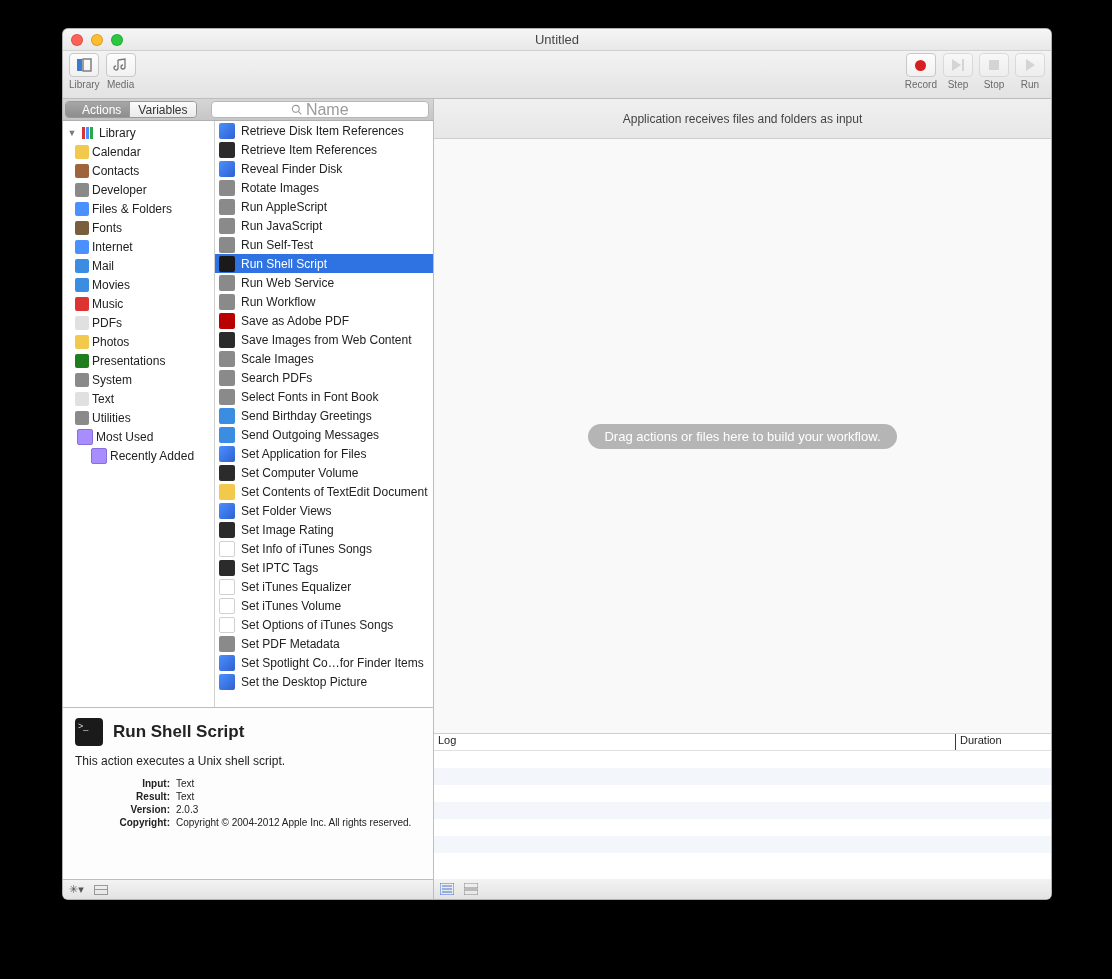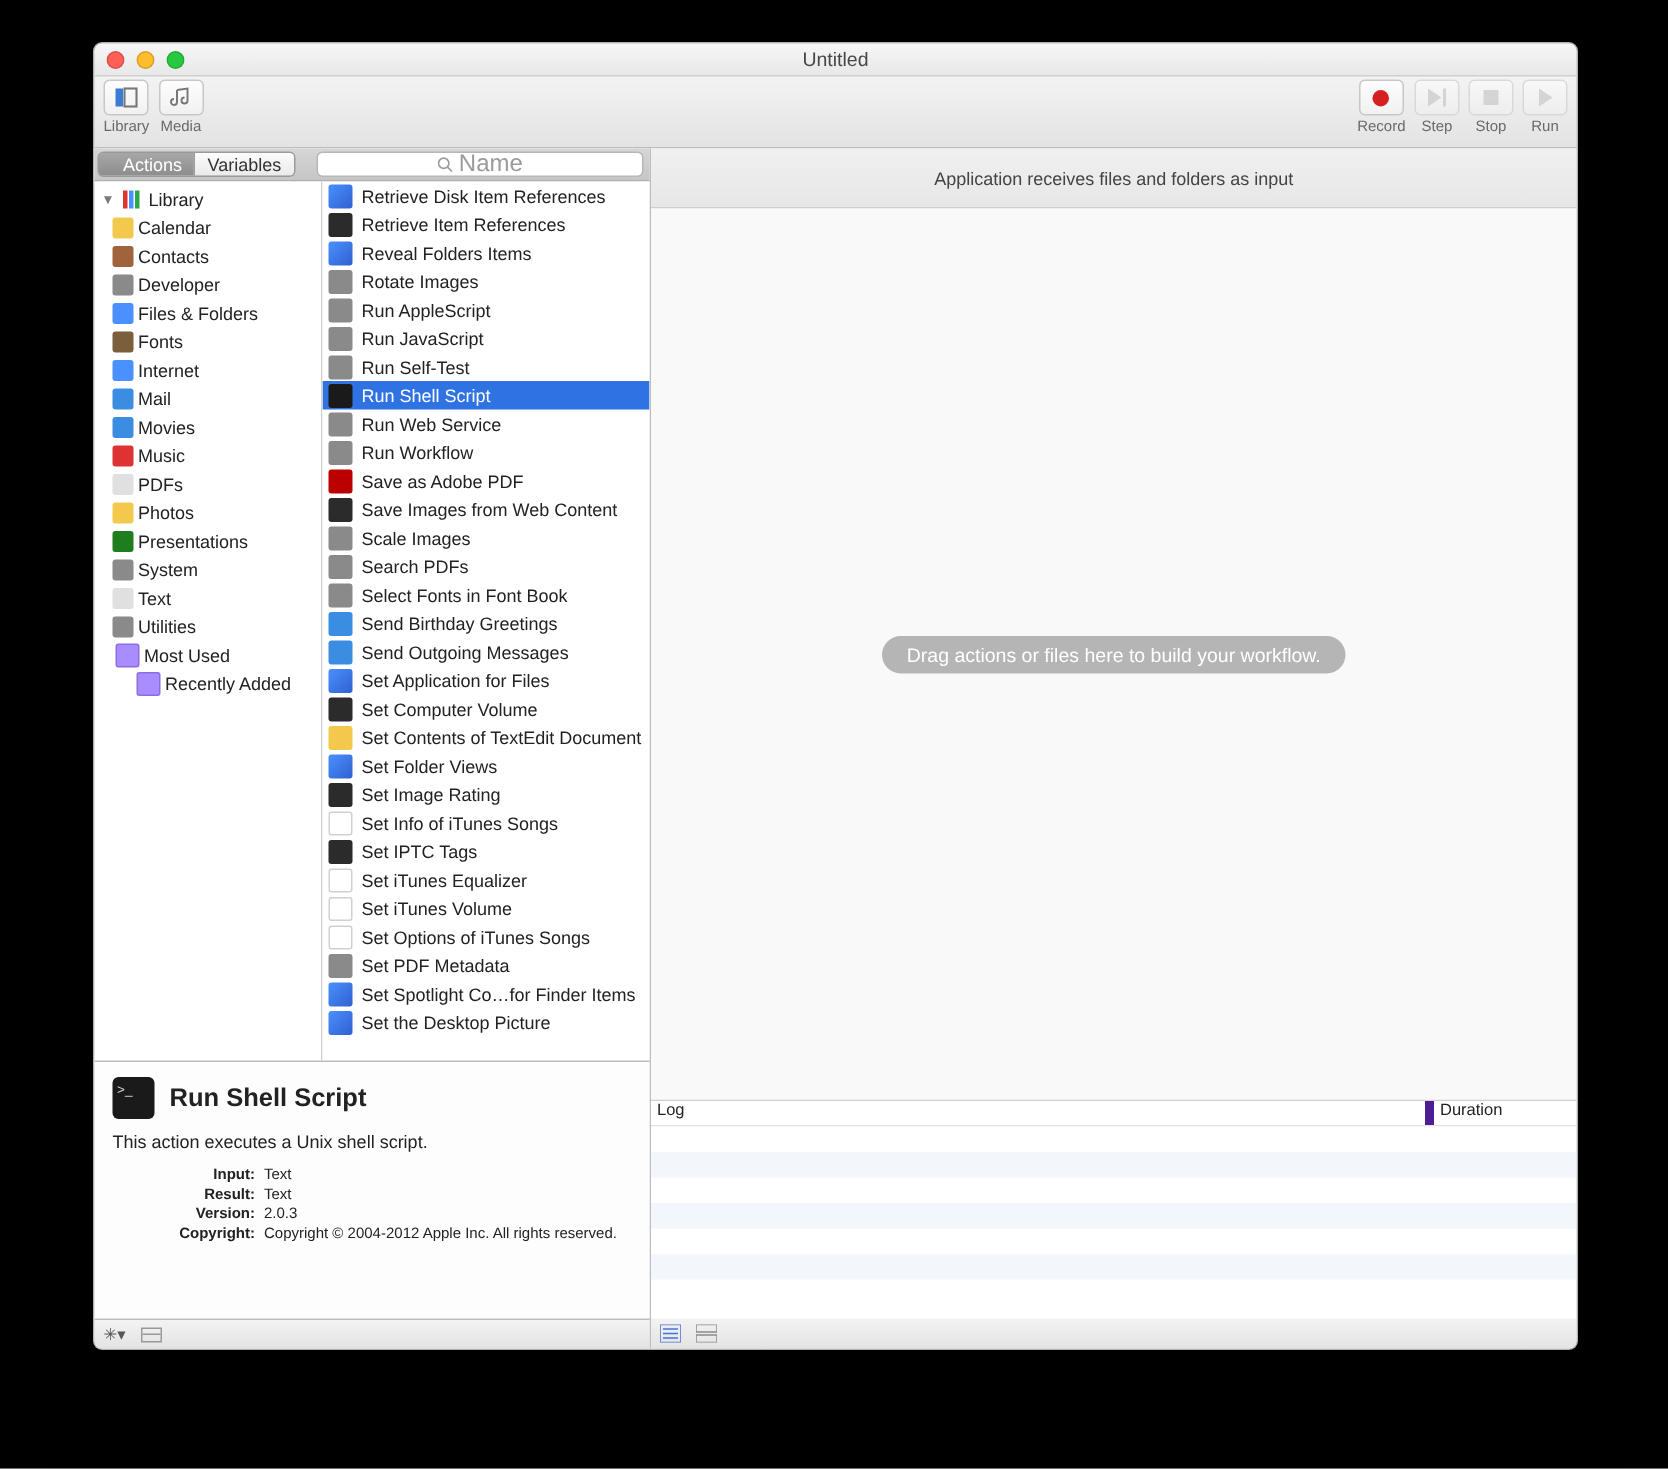--- a/index.html
+++ b/index.html
@@ -201,21 +201,21 @@
     font-size:13px;
   }
   .logarea{
     height:146px;
     border-top:1px solid #cfcfcf;
     display:flex;flex-direction:column;
   }
   .loghead{
     display:flex;height:17px;background:#fff;border-bottom:1px solid #e0e0e0;font-size:11px;
   }
-  .loghead .lh1{flex:1;padding-left:4px;border-right:6px solid #4c1d95;}
+  .loghead .lh1{flex:1;padding-left:4px;border-right:1px solid #4c1d95;}
   .loghead .lh2{width:95px;padding-left:4px;}
   .logrows{flex:1;background:#fff;overflow:auto;}
   .logrows .lr{height:17px;}
   .logrows .lr:nth-child(even){background:#f3f6fa;}
   .rightfooter{
     height:20px;
     background:linear-gradient(to bottom,#f3f3f3,#e3e3e3);
     display:flex;align-items:center;gap:10px;padding:0 6px;color:#4671d6;font-size:12px;
   }
   
@@ -391,21 +391,21 @@
             <div class="arow">
               <span class="aic finder"></span>
               <span>Retrieve Disk Item References</span>
             </div>
             <div class="arow">
               <span class="aic dark"></span>
               <span>Retrieve Item References</span>
             </div>
             <div class="arow">
               <span class="aic finder"></span>
-              <span>Reveal Folders Items</span>
+              <span>Reveal Finder Disk</span>
             </div>
             <div class="arow">
               <span class="aic gray"></span>
               <span>Rotate Images</span>
             </div>
             <div class="arow">
               <span class="aic gray"></span>
               <span>Run AppleScript</span>
             </div>
             <div class="arow">

